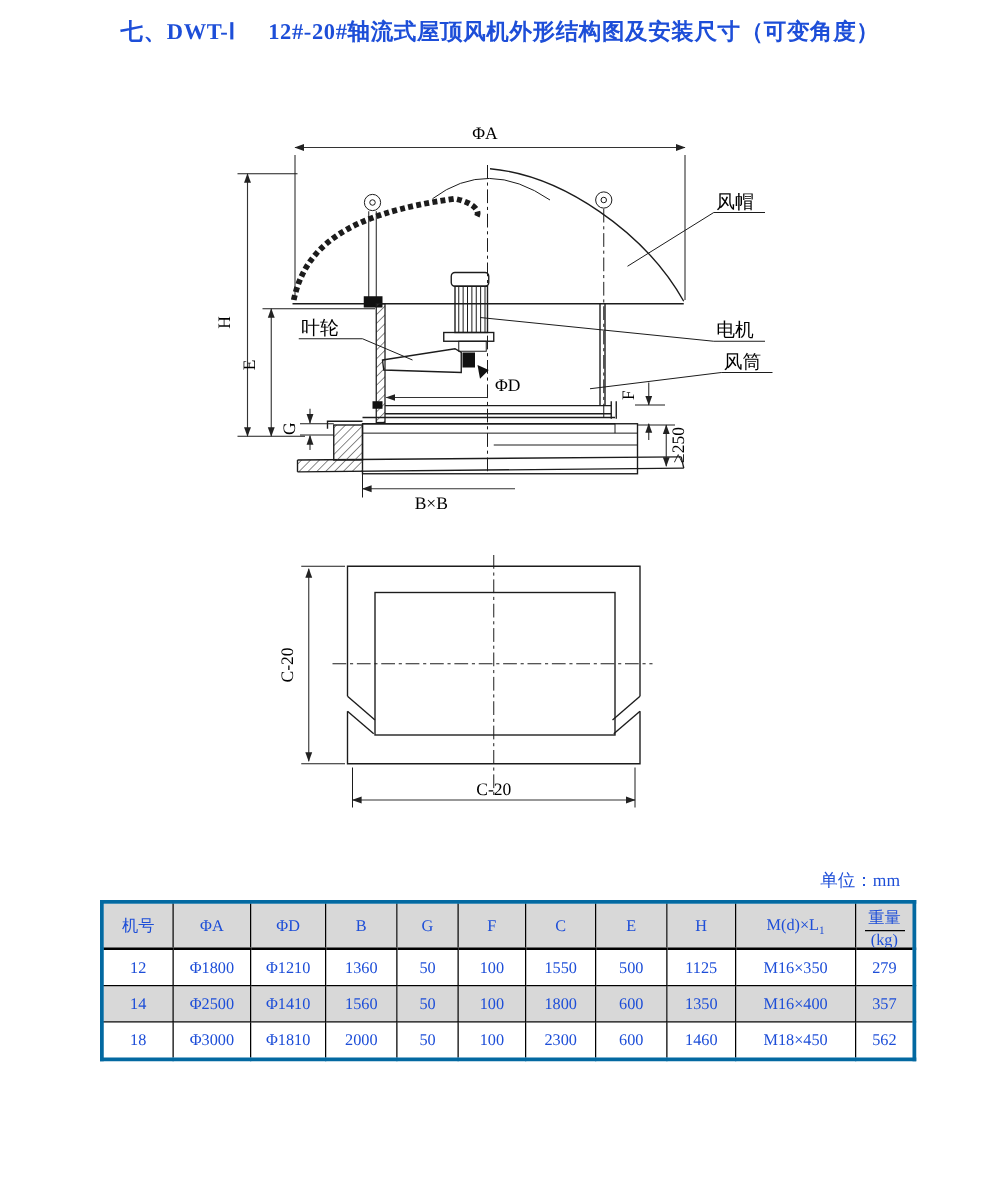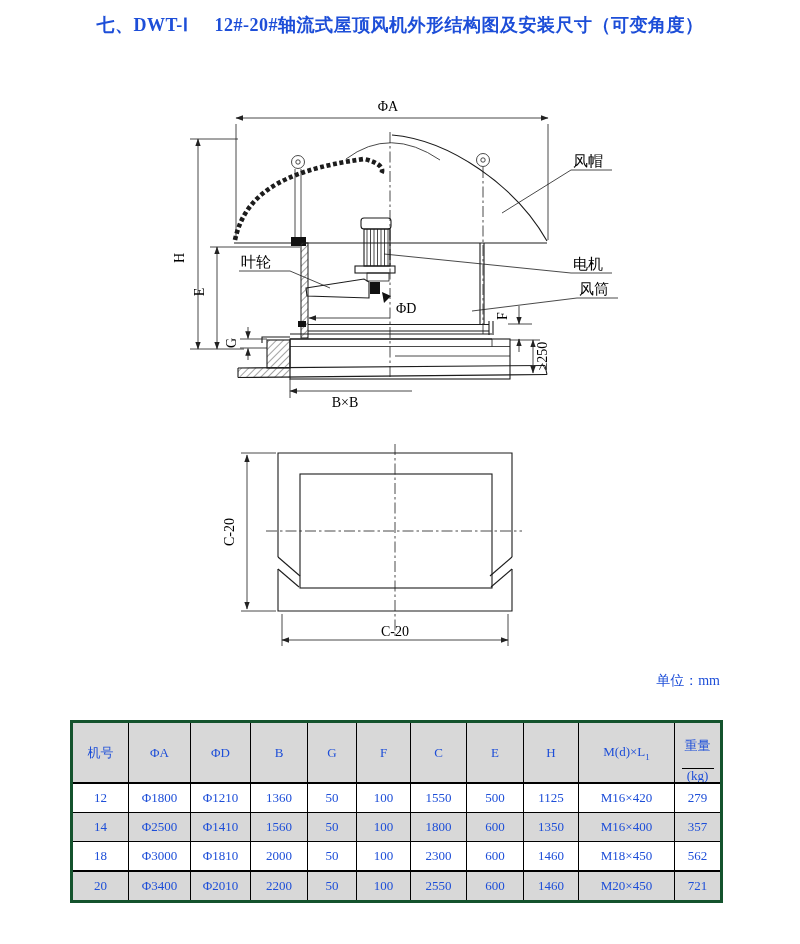--- a/index.html
+++ b/index.html
@@ -12,30 +12,30 @@
   #drawing-top{left:140px;top:80px;}
   #drawing-plan{left:220px;top:440px;}
   .ln{stroke:#1c1c1c;stroke-width:1.1;fill:none;}
   .thin{stroke:#1c1c1c;stroke-width:.8;fill:none;}
   .dim{stroke:#333;stroke-width:.9;fill:none;}
   .cdash{stroke:#1c1c1c;stroke-width:.8;fill:none;stroke-dasharray:11,3,2.5,3;}
   .seg{stroke:#1c1c1c;stroke-width:4.6;fill:none;stroke-dasharray:4,2.6;}
   .blk{fill:#111;stroke:none;}
   .dimtxt{font-family:"Liberation Serif",serif;font-size:14px;fill:#000;}
   .cjk{font-family:"Liberation Serif",serif;font-size:15px;fill:#000;}
-  #unit-note{position:absolute;top:672px;left:620px;width:100px;text-align:right;font-size:14px;}
-  #spec-table{position:absolute;top:720px;left:70px;width:650px;border-collapse:collapse;
-              table-layout:fixed;border:3px solid #14532d;}
+  #unit-note{position:absolute;top:696px;left:620px;width:100px;text-align:right;font-size:14px;}
+  #spec-table{position:absolute;top:720px;left:80px;width:650px;border-collapse:collapse;
+              table-layout:fixed;border:3px solid #0369a1;}
   #spec-table th,#spec-table td{border:1.8px solid #000;text-align:center;vertical-align:middle;
               font-family:"Liberation Serif",serif;font-size:13px;font-weight:normal;
               padding:0;height:28px;overflow:hidden;background:#fff;}
   #spec-table thead th{background:#d8d8d8;height:30px;border-bottom:2.2px solid #000;}
   #spec-table tbody tr:nth-child(even) td{background:#d8d8d8;}
   #spec-table tbody tr.last-row td{border-top:2.6px solid #000;}
-  .hdr-top{display:inline-block;border-bottom:1px solid #000;padding:16px 3px;line-height:13px;}
+  .hdr-top{display:inline-block;border-bottom:1px solid #000;padding:4px 3px;line-height:13px;}
   .hdr-sub{line-height:13px;}
   sub{font-size:9px;}
 </style>
 </head>
 <body>
 
 <div id="page">
 
   <div id="doc-title"><span>七、DWT-Ⅰ</span><span class="gap"></span><span>12#-20#轴流式屋顶风机外形结构图及安装尺寸（可变角度）</span></div>
 
@@ -218,21 +218,21 @@
         <tr>
           <td>12</td>
           <td>Φ1800</td>
           <td>Φ1210</td>
           <td>1360</td>
           <td>50</td>
           <td>100</td>
           <td>1550</td>
           <td>500</td>
           <td>1125</td>
-          <td>M16×420</td>
+          <td>M16×350</td>
           <td>279</td>
         </tr>
         <tr>
           <td>14</td>
           <td>Φ2500</td>
           <td>Φ1410</td>
           <td>1560</td>
           <td>50</td>
           <td>100</td>
           <td>1800</td>
@@ -247,29 +247,16 @@
           <td>Φ1810</td>
           <td>2000</td>
           <td>50</td>
           <td>100</td>
           <td>2300</td>
           <td>600</td>
           <td>1460</td>
           <td>M18×450</td>
           <td>562</td>
         </tr>
-        <tr class="last-row">
-          <td>20</td>
-          <td>Φ3400</td>
-          <td>Φ2010</td>
-          <td>2200</td>
-          <td>50</td>
-          <td>100</td>
-          <td>2550</td>
-          <td>600</td>
-          <td>1460</td>
-          <td>M20×450</td>
-          <td>721</td>
-        </tr>
       </tbody>
   </table>
 
 </div>
 
 </body></html>

